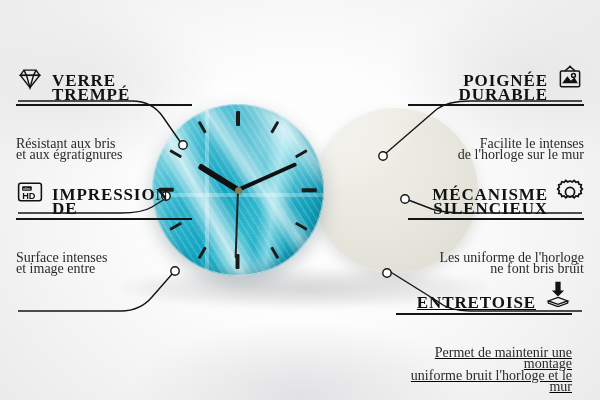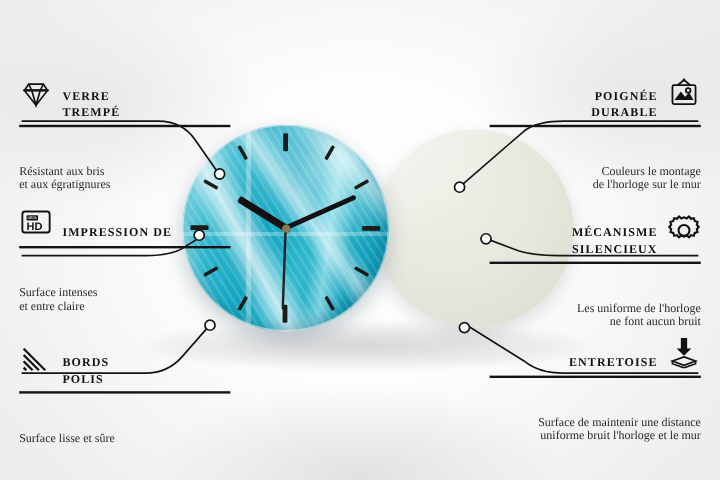--- a/index.html
+++ b/index.html
@@ -174,55 +174,55 @@
     display: flex;
     align-items: center;
     gap: 8px;
     min-height: 34px;
   }
   .feature.right .feat-head { flex-direction: row-reverse; }
 
   .feat-title {
     font-family: "Liberation Serif", serif;
     font-weight: bold;
-    font-size: 10px;
+    font-size: 17px;
     letter-spacing: 0.9px;
     line-height: 13.5px;
     color: #121212;
     text-transform: uppercase;
     margin-top: 20px;
   }
   .rule {
     height: 1.5px;
     background: #141414;
     margin: 3px 0 4px 0;
   }
   .feat-desc {
     font-family: "Liberation Serif", serif;
-    font-size: 10px;
+    font-size: 14px;
     line-height: 11.5px;
     color: #2a2a2a;
     margin-top: 32px;
   }
   .icon {
     flex: 0 0 auto;
     width: 28px;
     height: 28px;
     color: #121212;
     display: block;
   }
   .icon svg { display: block; }
 
   
   #f-verre    { left: 16px;  top: 54px;  }
   #f-hd       { left: 16px;  top: 168px; }
   #f-bords    { left: 16px;  top: 276px; }
   #f-poignee  { left: 408px; top: 54px;  }
   #f-mecanisme{ left: 408px; top: 168px; }
-  #f-entretoise{left: 408px; top: 276px; }
+  #f-entretoise{left: 396px; top: 276px; text-decoration: underline; }
 </style>
 </head>
 <body>
 
 <div id="stage">
 
   <div class="product">
     <div class="shadow-pool"></div>
 
     <div class="back-disc">
@@ -303,95 +303,76 @@
           <text x="8" y="13.6" font-family="Liberation Sans, sans-serif" font-size="4.4" fill="#ffffff">ultra</text>
           <text x="7" y="23.5" font-family="Liberation Sans, sans-serif" font-size="10.5" font-weight="bold" fill="currentColor">HD</text>
         </svg>
       </span>
       <span class="feat-title">
         <span>IMPRESSION DE</span><br>
       </span>
     </div>
     <div class="rule"></div>
     <div class="feat-desc">
-      <span>Surface intenses</span><br><span>et entre claire</span>
-    </div>
-  </div>
-
-  <div class="feature left" id="f-bords">
-    <div class="feat-head">
-      <span class="icon">
-        <svg viewBox="0 0 32 32" width="28" height="28" stroke="currentColor" stroke-width="2.2" fill="none" stroke-linecap="square">
-          <path d="M5 6 L24 25"></path>
-          <path d="M5 12 L18 25"></path>
-          <path d="M5 18 L12 25"></path>
-          <path d="M5 24 L6 25"></path>
-        </svg>
-      </span>
-      <span class="feat-title">
-        <span>BORDS</span><br><span>POLIS</span>
-      </span>
-    </div>
-    <div class="rule"></div>
-    <div class="feat-desc">
-      <span>Surface lisse et sûre</span>
-    </div>
-  </div>
+      <span>Surface intenses</span><br><span>et image entre</span>
+    </div>
+  </div>
+
 
   <div class="feature right" id="f-poignee">
     <div class="feat-head">
       <span class="icon">
         <svg viewBox="0 0 32 32" width="28" height="28" fill="none" stroke="currentColor" stroke-width="1.7">
           <path d="M16 3 L10 8 M16 3 L22 8"></path>
           <circle cx="16" cy="3" r="1.3" fill="currentColor" stroke="none"></circle>
           <rect x="5" y="8" width="22" height="18" rx="1.5"></rect>
           <path d="M7 22 L13 14 L17 19 L21 15 L25 22 Z" fill="currentColor" stroke="none"></path>
           <circle cx="20" cy="13" r="2.2"></circle>
         </svg>
       </span>
       <span class="feat-title">
         <span>POIGNÉE</span><br><span>DURABLE</span>
       </span>
     </div>
     <div class="rule"></div>
     <div class="feat-desc">
-      <span>Couleurs le montage</span><br><span>de l'horloge sur le mur</span>
+      <span>Facilite le intenses</span><br><span>de l'horloge sur le mur</span>
     </div>
   </div>
 
   <div class="feature right" id="f-mecanisme">
     <div class="feat-head">
       <span class="icon">
         <svg viewBox="0 0 32 32" width="28" height="28" fill="none" stroke="currentColor" stroke-width="2">
           <path d="M16 3.5 l2.6 1.1 2.2-1.8 1.9 2.1 2.7-.6 .8 2.7 2.7 .9 -.7 2.7 1.9 2.1 -1.9 2.1 .7 2.7 -2.7 .9 -.8 2.7 -2.7-.6 -1.9 2.1 -2.2-1.8 -2.6 1.1 -2.6-1.1 -2.2 1.8 -1.9-2.1 -2.7 .6 -.8-2.7 -2.7-.9 .7-2.7 -1.9-2.1 1.9-2.1 -.7-2.7 2.7-.9 .8-2.7 2.7 .6 1.9-2.1 2.2 1.8 Z"></path>
           <circle cx="16" cy="16" r="5.2"></circle>
         </svg>
       </span>
       <span class="feat-title">
         <span>MÉCANISME</span><br><span>SILENCIEUX</span>
       </span>
     </div>
     <div class="rule"></div>
     <div class="feat-desc">
-      <span>Les uniforme de l'horloge</span><br><span>ne font aucun bruit</span>
+      <span>Les uniforme de l'horloge</span><br><span>ne font bris bruit</span>
     </div>
   </div>
 
   <div class="feature right" id="f-entretoise">
     <div class="feat-head">
       <span class="icon">
         <svg viewBox="0 0 32 32" width="28" height="28" stroke="currentColor" stroke-width="1.6" fill="none">
           <path d="M13 3 H19 V13 H23 L16 20 L9 13 H13 Z" fill="currentColor" stroke="none"></path>
           <path d="M16 21 L27 25 L16 29 L5 25 Z"></path>
           <path d="M5 25 v2.5 L16 31.5 L27 27.5 V25"></path>
         </svg>
       </span>
       <span class="feat-title">
         <span>ENTRETOISE</span><br>
       </span>
     </div>
     <div class="rule"></div>
     <div class="feat-desc">
-      <span>Surface de maintenir une distance</span><br><span>uniforme bruit l'horloge et le mur</span>
+      <span>Permet de maintenir une montage</span><br><span>uniforme bruit l'horloge et le mur</span>
     </div>
   </div>
 
 </div>
 
 </body></html>

